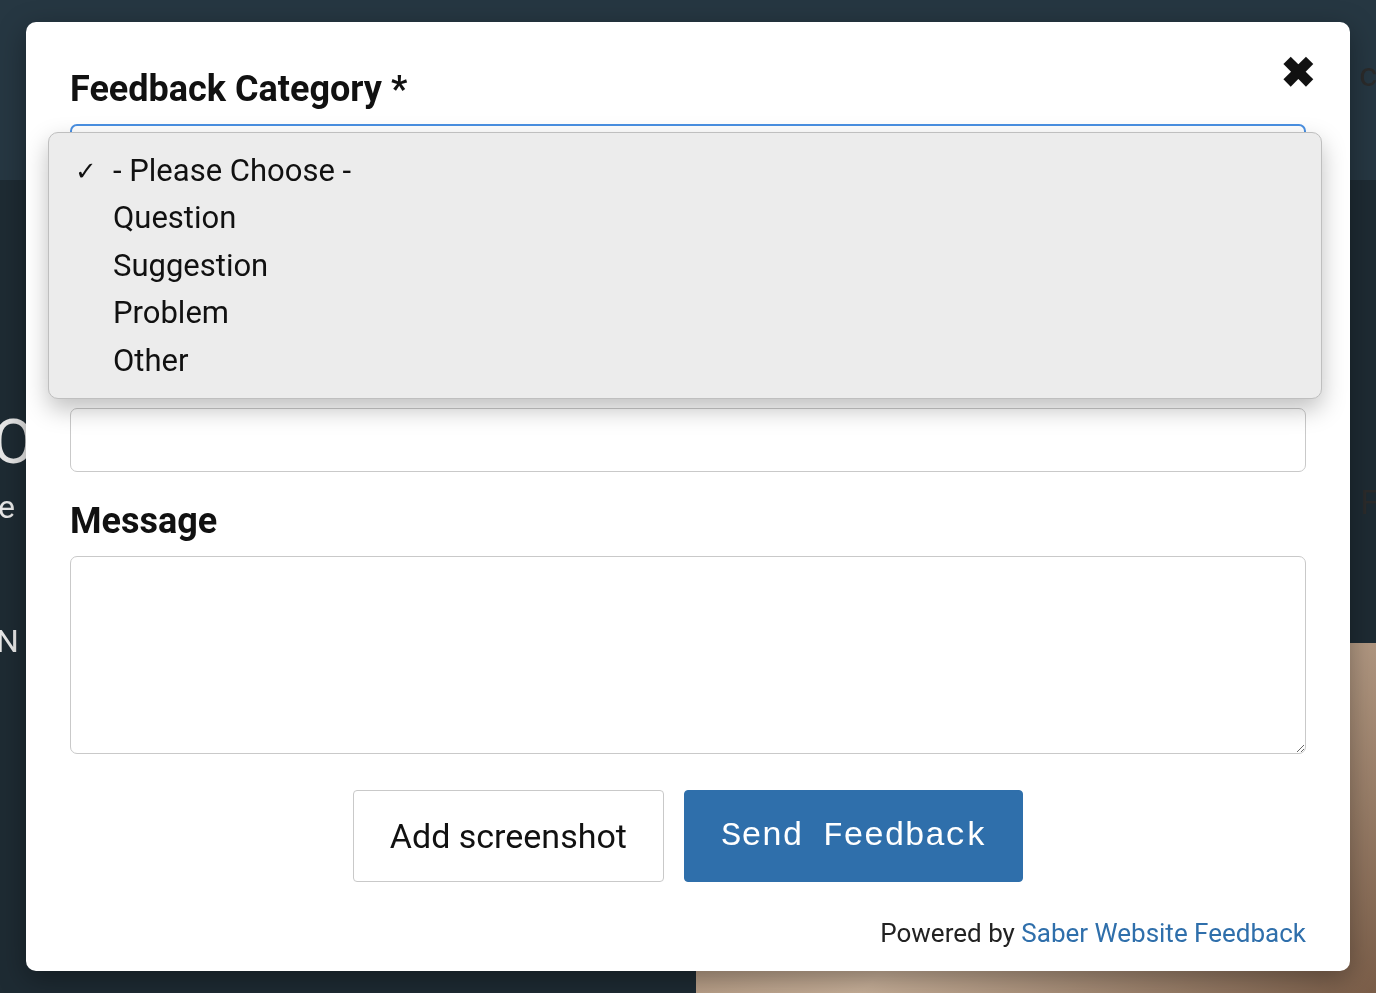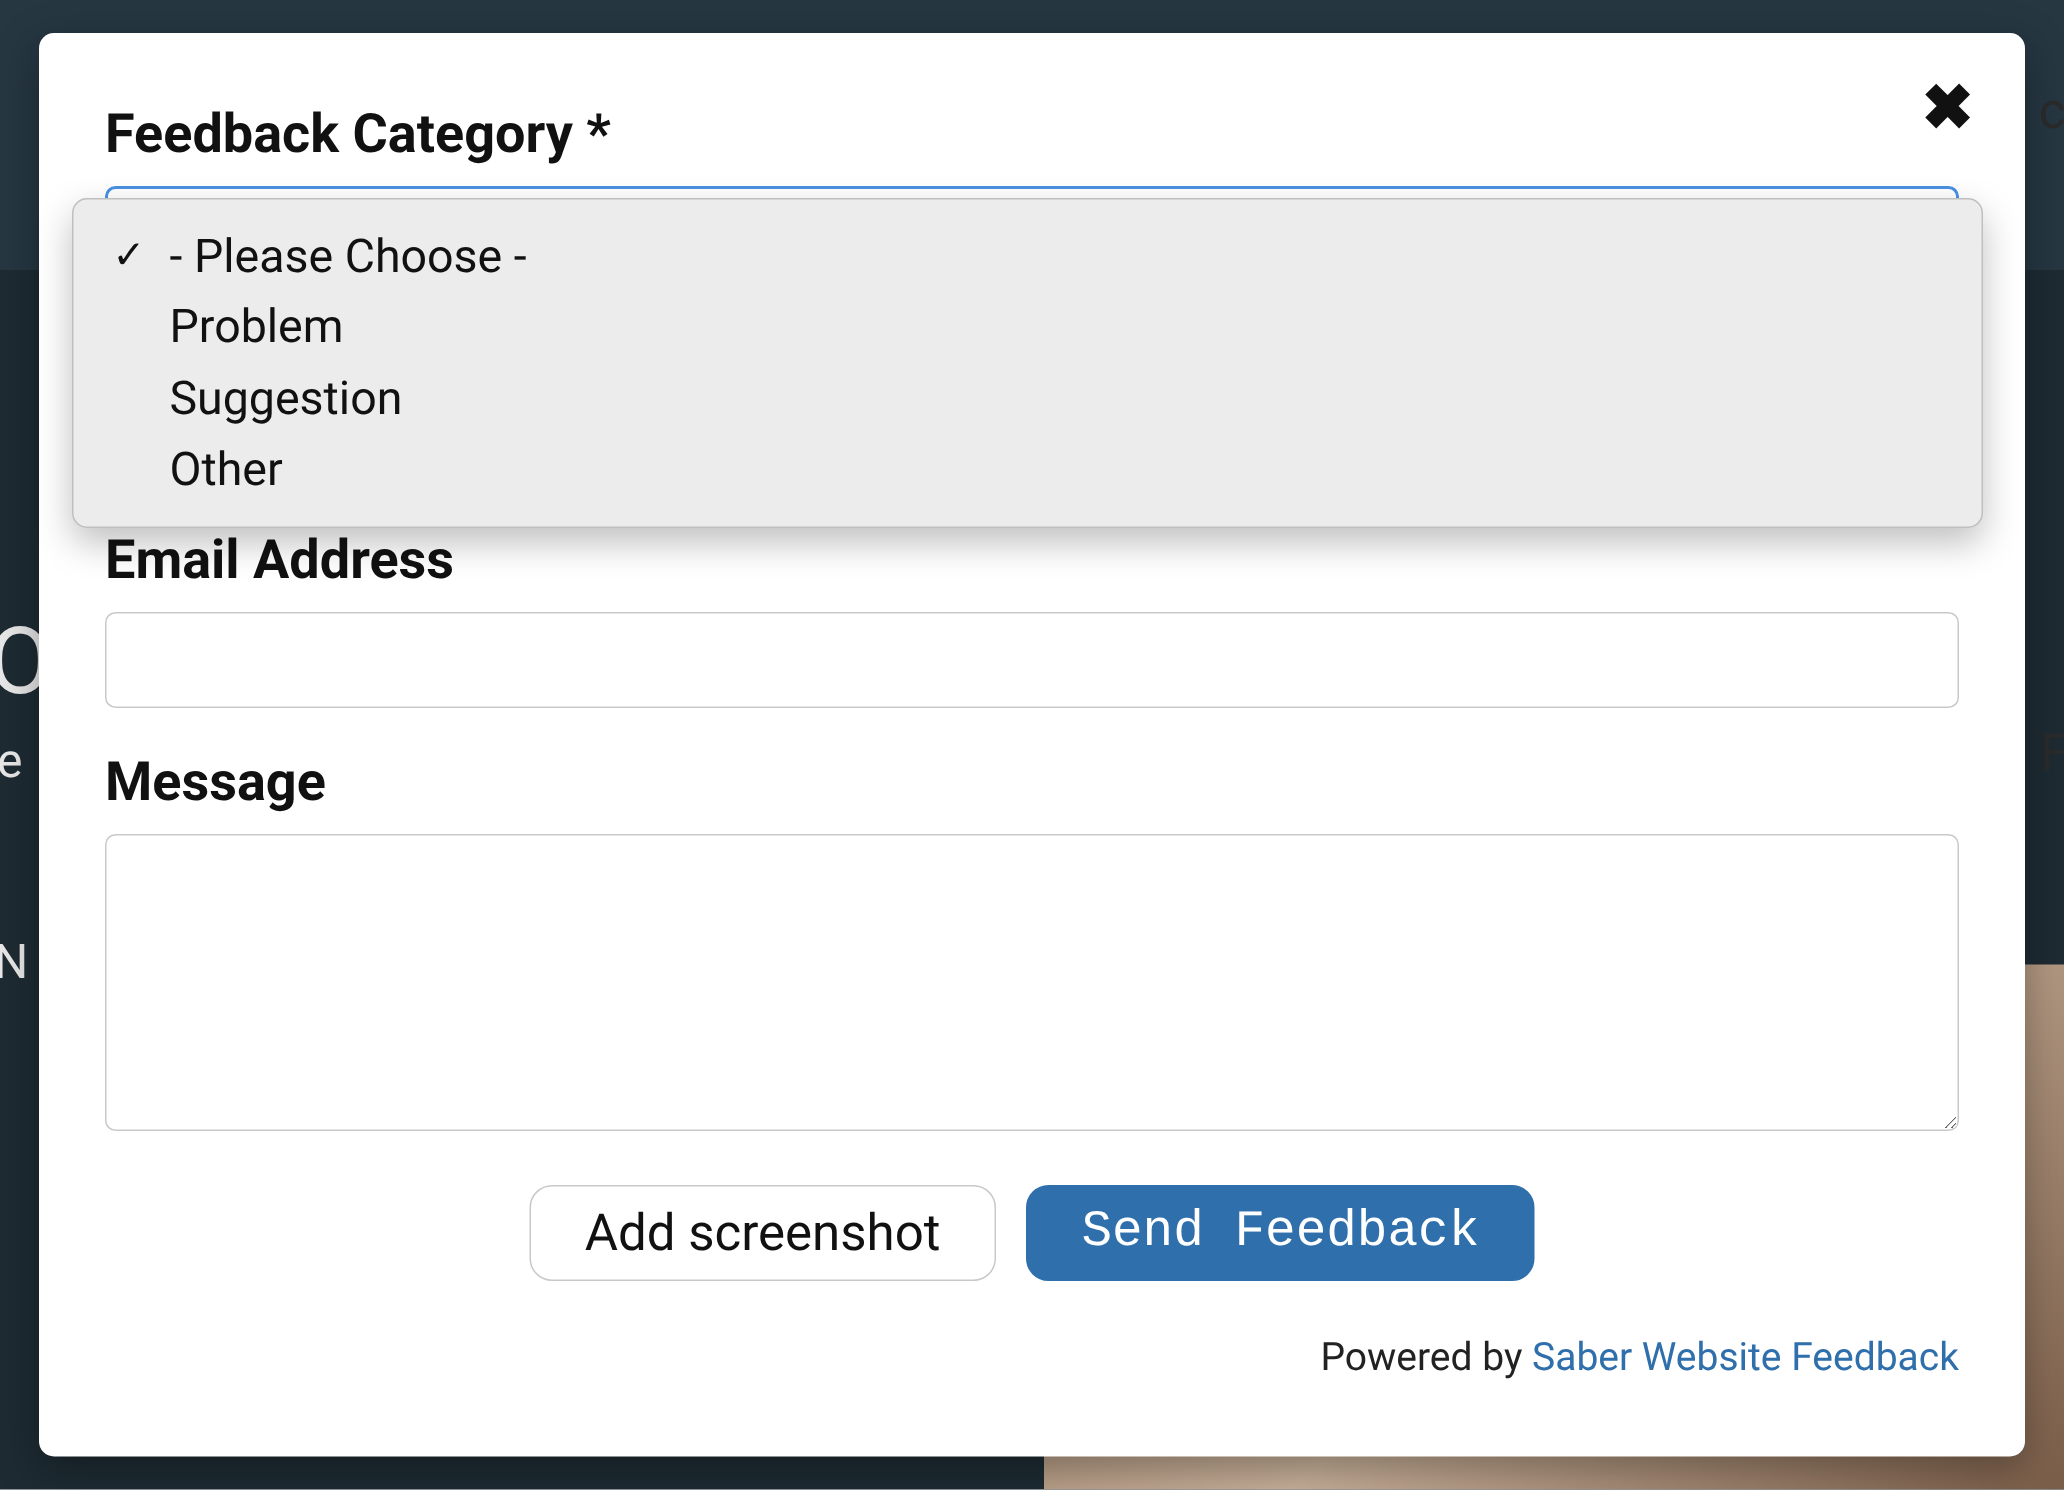--- a/index.html
+++ b/index.html
@@ -93,21 +93,21 @@
     border:1px solid #c9c9c9; border-radius:7px;
     font-size:26px; padding:12px 16px; background:#fff;
     outline:none; resize:both;
   }
 
   .button-row {
     display:flex; justify-content:center; gap:20px;
     margin-top:32px; margin-bottom:24px;
   }
   .btn {
-    height:64px; border-radius:15px;
+    height:92px; border-radius:4px;
     font-size:34px; padding:0 36px;
     display:inline-flex; align-items:center; justify-content:center;
     cursor:pointer; user-select:none;
   }
   .btn-secondary { background:#fff; color:#111; border:1px solid #c9c9c9; }
   .btn-primary { background:#2f6fab; color:#fff; border:1px solid #2f6fab;font-family:Liberation Mono, monospace; }
 
   .powered {
     text-align:right; font-size:26px; color:#222;margin-top:36px;
   }
@@ -163,23 +163,26 @@
   <div class="powered">
     <span>Powered by </span><a href="#">Saber Website Feedback</a>
   </div>
 
   <div class="dropdown-menu">
     <div class="dropdown-item">
       <span class="check">✓</span>
       <span>- Please Choose -</span>
     </div>
     <div class="dropdown-item">
-      <span>Problem</span>
+      <span>Question</span>
     </div>
     <div class="dropdown-item">
       <span>Suggestion</span>
+    </div>
+    <div class="dropdown-item">
+      <span>Problem</span>
     </div>
     <div class="dropdown-item">
       <span>Other</span>
     </div>
   </div>
 
 </div>
 
 </body></html>

